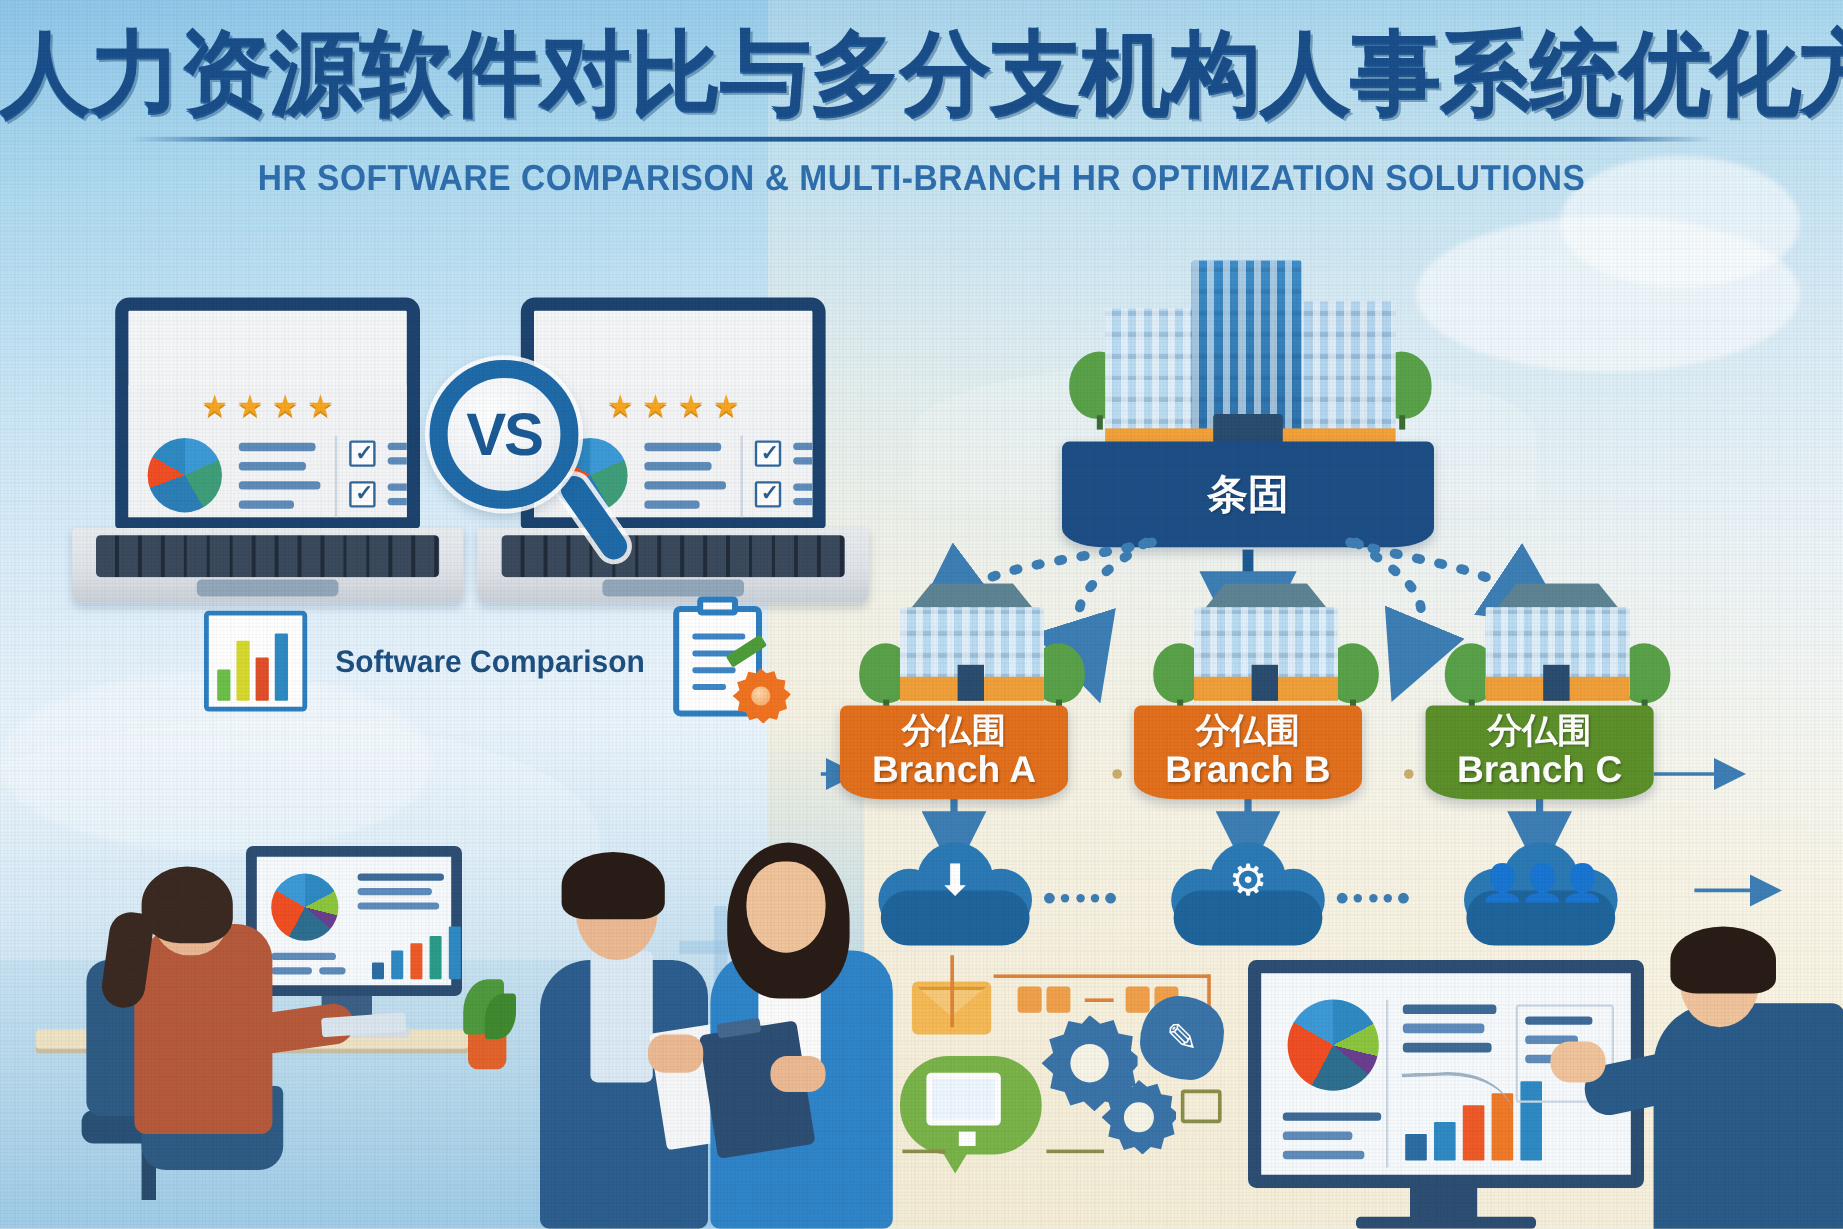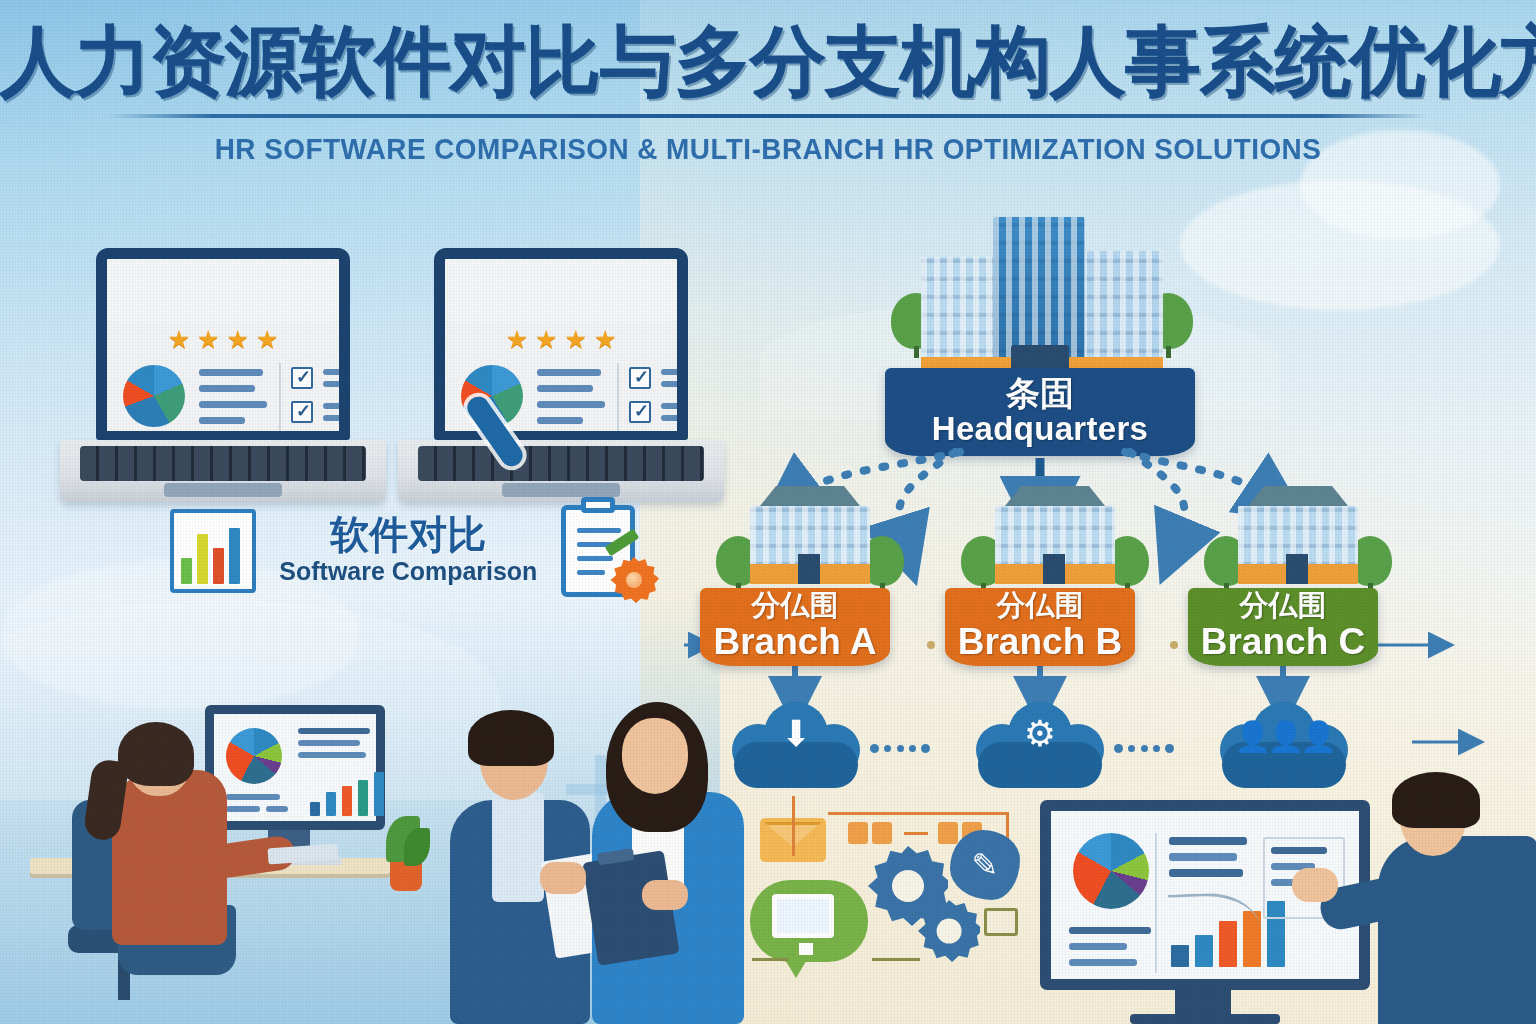--- a/index.html
+++ b/index.html
@@ -199,21 +199,21 @@
     font-family:"DejaVu Sans", sans-serif; font-weight:bold; line-height:1.02;
     text-shadow:1px 1px 2px rgba(0,0,0,.28);
   }
   .banner .en { font-weight:bold; text-shadow:1px 1px 2px rgba(0,0,0,.3); }
   .hq-banner { left:885px; top:368px; width:310px; height:88px; background:#1d4f86; }
   .hq-banner .cn { font-size:34px; }
   .hq-banner .en { font-size:33px; letter-spacing:.3px; }
 
   .br-banner { width:190px; height:78px; top:588px; }
   .br-banner .cn { font-size:29px; }
-  .br-banner .en { font-size:37px; }
+  .br-banner .en { font-size:31px; }
   #br-a { left:700px; background:#e2701d; }
   #br-b { left:945px; background:#e2701d; }
   #br-c { left:1188px; background:#5d8f2b; }
 
   .br-bldg { position:absolute; top:470px; width:180px; height:118px; }
 
   .arrow-svg { position:absolute; left:0; top:0; pointer-events:none; }
 
   
   .cloud-icon { position:absolute; top:700px; width:128px; height:88px; }
@@ -454,34 +454,36 @@
       </div>
     </div>
     <div class="base" style="left:-36px;top:192px;width:326px;height:62px;">
       <div class="keys"></div>
       <div class="trackpad"></div>
     </div>
   </div>
 
   <div class="magnifier">
     <div class="mag-handle"></div>
+    <div class="mag-ring">
+      <span>VS</span>
+    </div>
   </div>
 
   <div class="cmp">
     <div class="cmp-chart">
       <div class="frame"></div>
       <div class="bars">
         <i style="height:26px;background:#6cbf4a"></i>
         <i style="height:50px;background:#d6d830"></i>
         <i style="height:36px;background:#e0502a"></i>
         <i style="height:56px;background:#2f8ac4"></i>
       </div>
     </div>
     <div class="cmp-text">
-      <div class="cmp-cn">软件对比</div>
       <div class="cmp-en">Software Comparison</div>
     </div>
     <div class="clipboard">
       <div class="clip-body">
         <i style="top:18px;width:44px"></i>
         <i style="top:32px;width:44px"></i>
         <i style="top:46px;width:36px"></i>
         <i style="top:60px;width:28px"></i>
       </div>
       <div class="clip-top"></div>
@@ -501,21 +503,20 @@
     </div>
     <div class="tower" style="left:88px;top:2px;width:92px;height:168px;background:linear-gradient(180deg,#3f8ec9,#2b6fa8);">
       <div class="win-grid"></div>
     </div>
     <div style="position:absolute;left:16px;top:142px;width:242px;height:28px;background:#f3a23a;"></div>
     <div style="position:absolute;left:106px;top:130px;width:58px;height:40px;background:#2a4d70;border-radius:3px 3px 0 0;"></div>
   </div>
 
   <div class="banner hq-banner">
     <div class="cn">条固</div>
-    <div class="en">Headquarters</div>
   </div>
 
   <svg class="arrow-svg" width="1536" height="1024">
     <defs>
       <marker id="ah" markerWidth="9" markerHeight="9" refX="4" refY="4.5" orient="auto">
         <path d="M0,0 L9,4.5 L0,9 Z" fill="#3d7fb5"></path>
       </marker>
     </defs>
     <path d="M1040,458 L1040,512" stroke="#1d5a92" stroke-width="9" fill="none" marker-end="url(#ah)"></path>
     <path d="M960,452 C880,470 830,470 790,500" stroke="#3d7fb5" stroke-width="8" stroke-dasharray="3 16" stroke-linecap="round" fill="none" marker-end="url(#ah)"></path>

